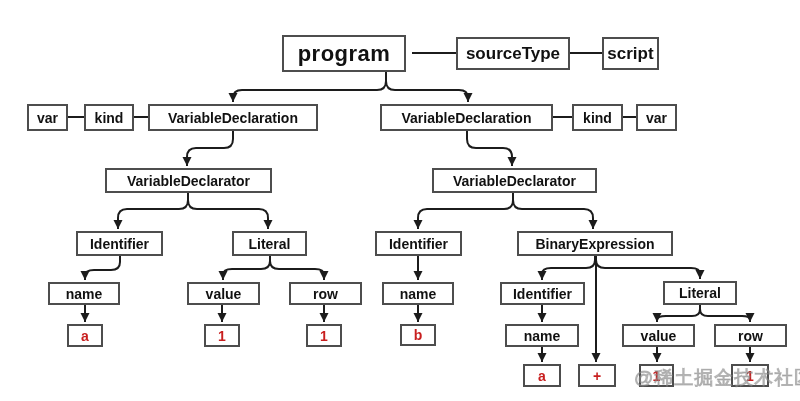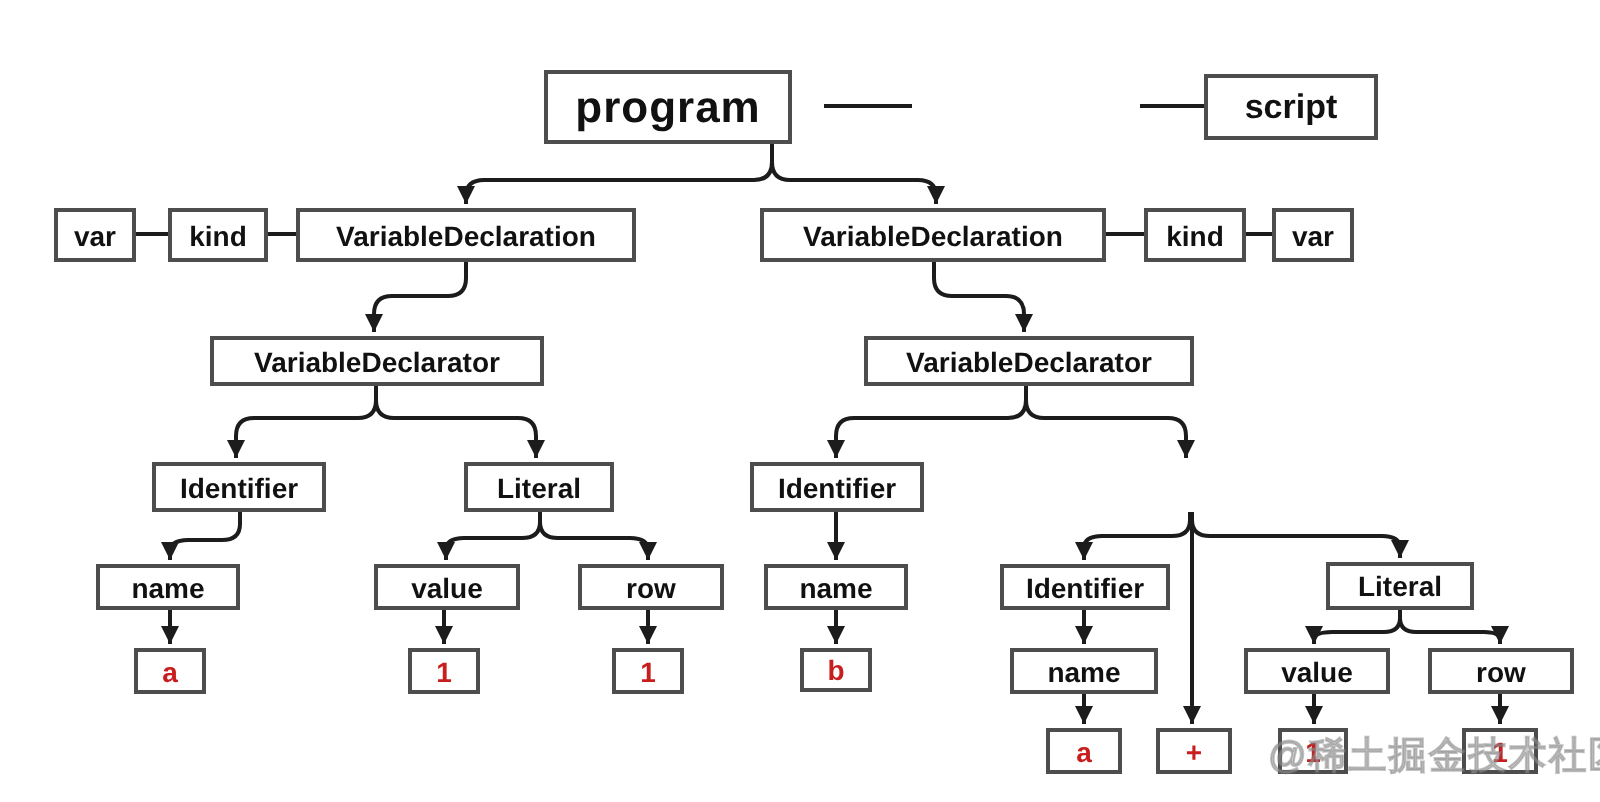--- a/index.html
+++ b/index.html
@@ -81,36 +81,38 @@
       <path marker-end="url(#arrow)" d="M596,256 V260 Q596,268 605,268 H691 Q700,268 700,274 V279"></path>
       <path marker-end="url(#arrow)" d="M542,305 V322"></path>
       <path marker-end="url(#arrow)" d="M542,347 V362"></path>
       <path marker-end="url(#arrow)" d="M700,305 V309 Q700,316 692,316 H666 Q657,316 657,320 V322"></path>
       <path marker-end="url(#arrow)" d="M700,305 V309 Q700,316 708,316 H742 Q750,316 750,320 V322"></path>
       <path marker-end="url(#arrow)" d="M657,347 V362"></path>
       <path marker-end="url(#arrow)" d="M750,347 V362"></path>
     </g>
   </svg>
 
-  <div class="node lv1" style="left:272px;top:35px;width:124px;height:37px;">program</div>
-  <div class="node lv2" style="left:602px;top:37px;width:87px;height:33px;">script</div>
+  <div class="node lv1" style="left:282px;top:35px;width:124px;height:37px;">program</div>
+  <div class="node lv2" style="left:456px;top:37px;width:114px;height:33px;">sourceType</div>
+  <div class="node lv2" style="left:602px;top:37px;width:57px;height:33px;">script</div>
 
   <div class="node" style="left:27px;top:104px;width:41px;height:27px;">var</div>
   <div class="node" style="left:84px;top:104px;width:50px;height:27px;">kind</div>
   <div class="node" style="left:148px;top:104px;width:170px;height:27px;">VariableDeclaration</div>
   <div class="node" style="left:380px;top:104px;width:173px;height:27px;">VariableDeclaration</div>
   <div class="node" style="left:572px;top:104px;width:51px;height:27px;">kind</div>
   <div class="node" style="left:636px;top:104px;width:41px;height:27px;">var</div>
 
   <div class="node" style="left:105px;top:168px;width:167px;height:25px;">VariableDeclarator</div>
   <div class="node" style="left:432px;top:168px;width:165px;height:25px;">VariableDeclarator</div>
 
   <div class="node" style="left:76px;top:231px;width:87px;height:25px;">Identifier</div>
   <div class="node" style="left:232px;top:231px;width:75px;height:25px;">Literal</div>
   <div class="node" style="left:375px;top:231px;width:87px;height:25px;">Identifier</div>
+  <div class="node" style="left:517px;top:231px;width:156px;height:25px;">BinaryExpression</div>
 
   <div class="node" style="left:48px;top:282px;width:72px;height:23px;">name</div>
   <div class="node" style="left:187px;top:282px;width:73px;height:23px;">value</div>
   <div class="node" style="left:289px;top:282px;width:73px;height:23px;">row</div>
   <div class="node" style="left:382px;top:282px;width:72px;height:23px;">name</div>
   <div class="node" style="left:500px;top:282px;width:85px;height:23px;">Identifier</div>
   <div class="node" style="left:663px;top:281px;width:74px;height:24px;">Literal</div>
 
   <div class="node val" style="left:67px;top:324px;width:36px;height:23px;">a</div>
   <div class="node val" style="left:204px;top:324px;width:36px;height:23px;">1</div>

